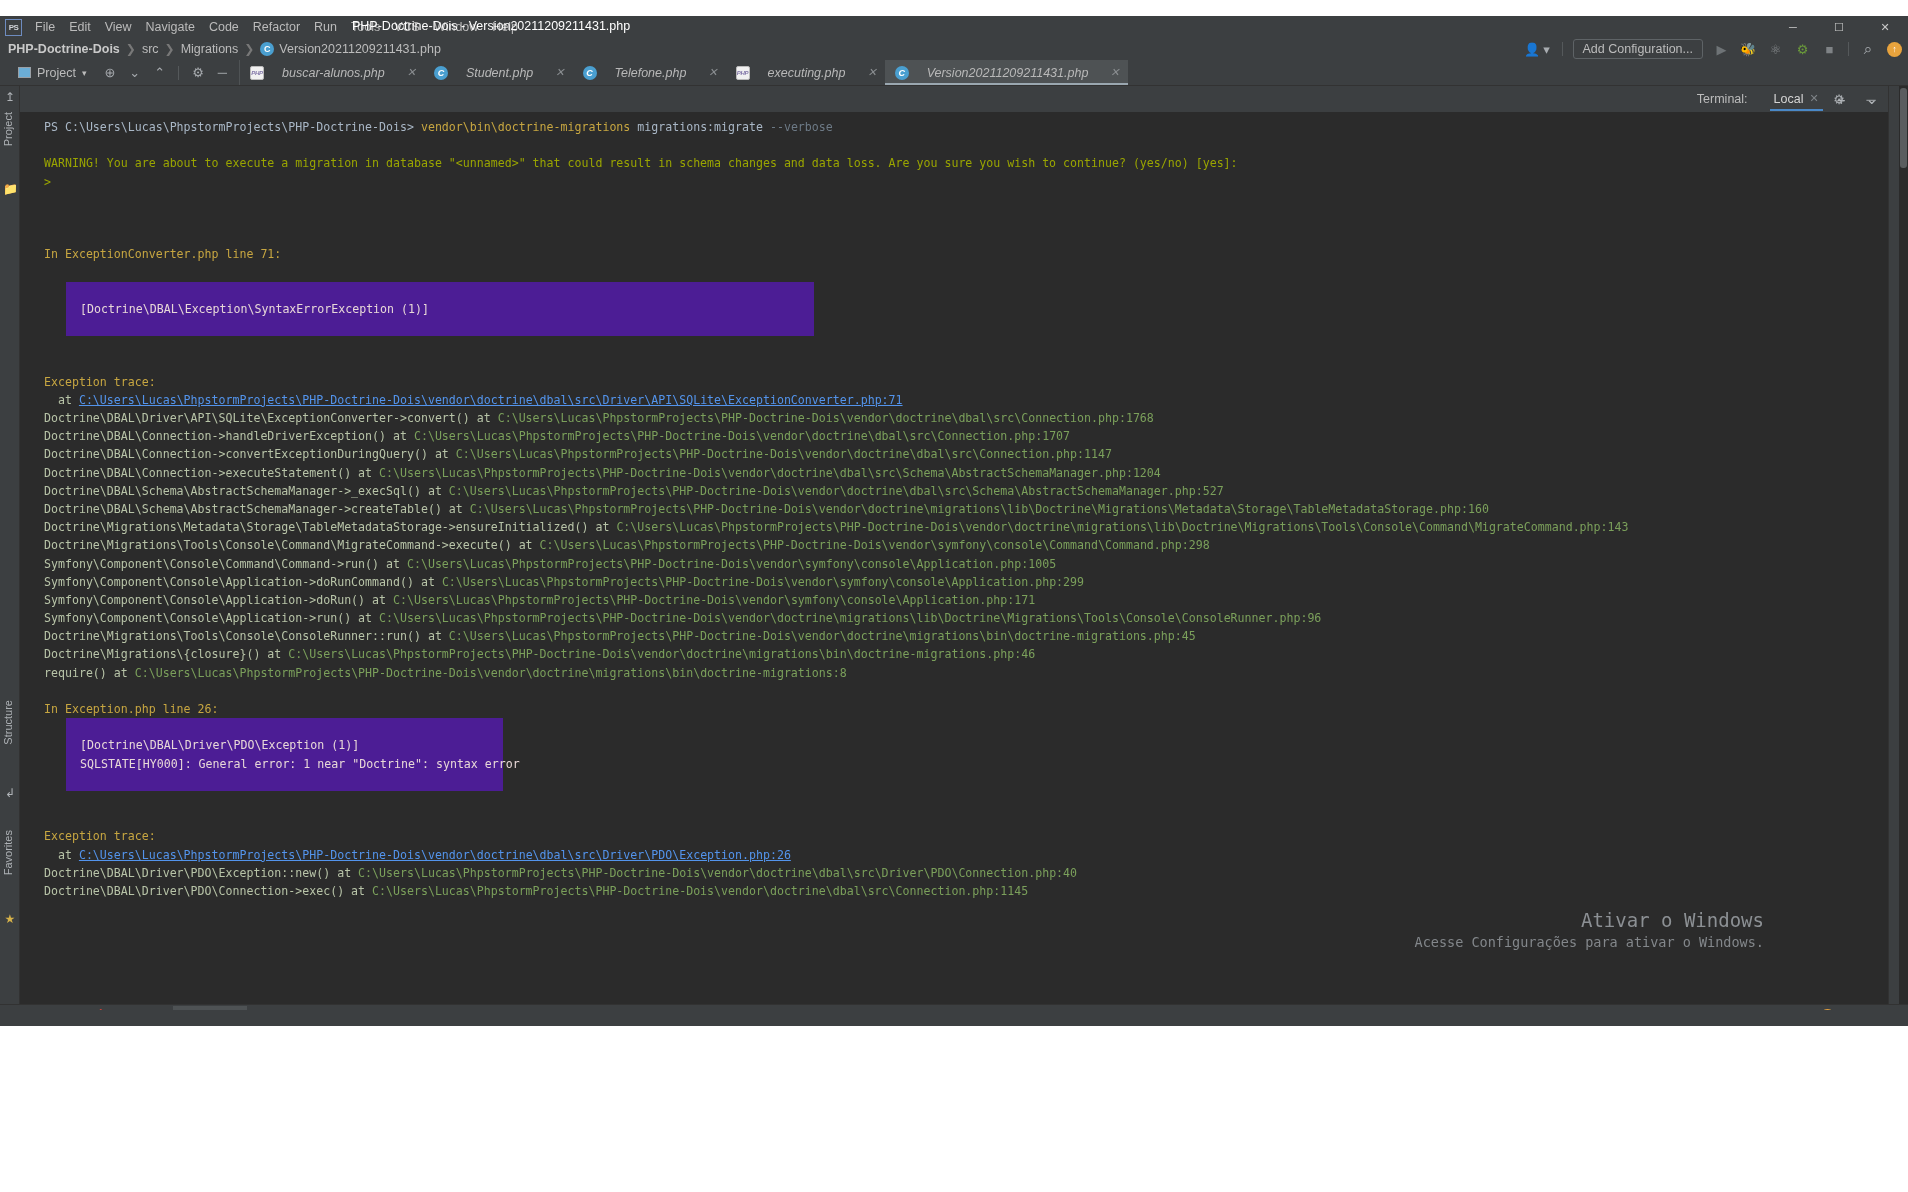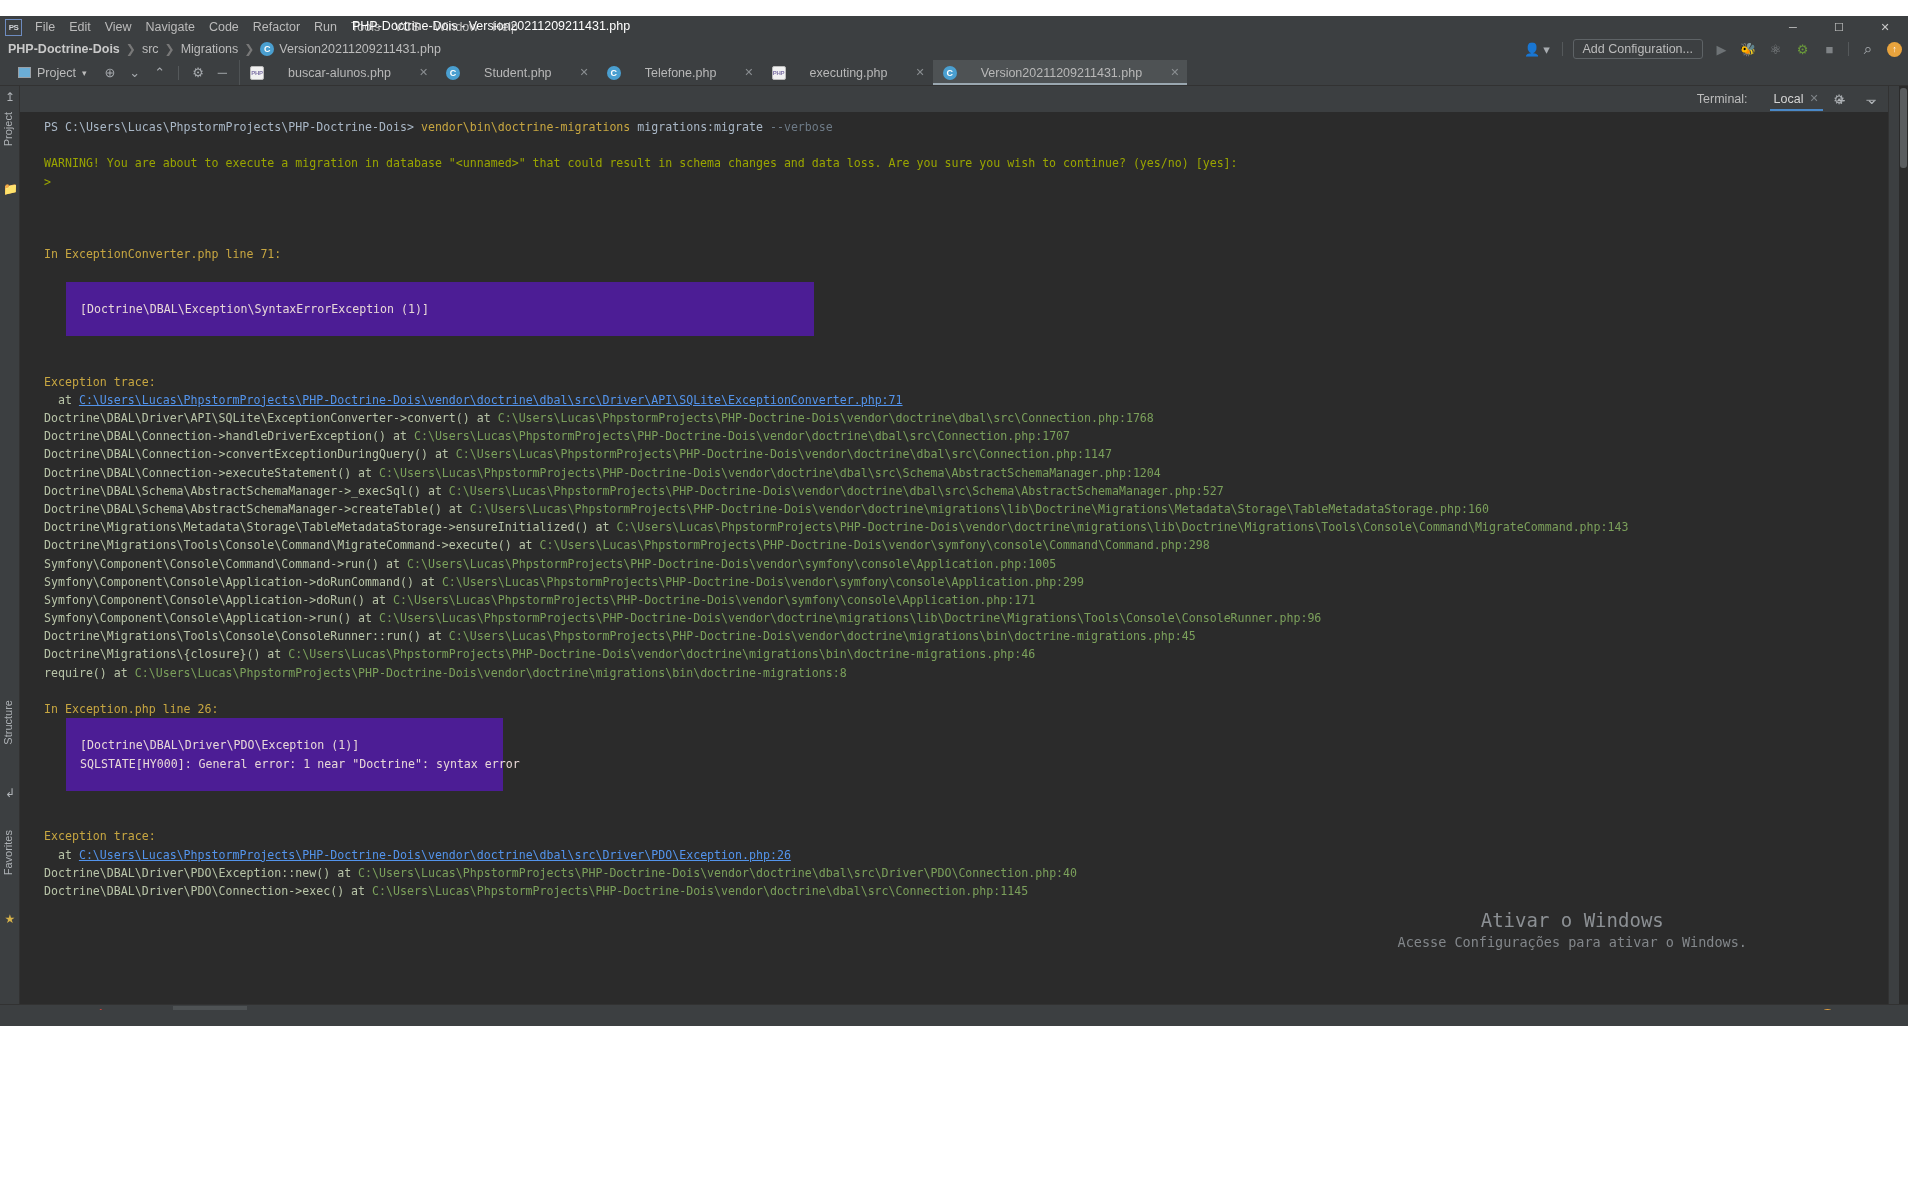--- a/index.html
+++ b/index.html
@@ -82,24 +82,25 @@
   }
   .proj-ico {
     width: 13px; height: 11px; background: #6badd6;
     border: 1px solid #9aa0a6; display: inline-block;
   }
   .lbl { color: #bcbcbc; font-size: 12.5px; white-space: nowrap; }
   .caret { color: #bcbcbc; font-size: 9px; }
   .tbico { color: #a6aaae; font-size: 13px; padding: 0 6px; }
   .tabs { display: flex; align-items: stretch; }
   .tab {
-    display: flex; align-items: center; gap: 24px;
+    display: flex; align-items: center; gap: 18px;
     padding: 0 8px 0 10px; background: #3c3f41;
     color: #b8b8b8; font-size: 12.5px; white-space: nowrap;
     position: relative;
+    font-style: italic;
   }
   .tab.active { background: #4e5254; }
   .tab.active::after {
     content: ""; position: absolute; left: 0; right: 0; bottom: 0;
     height: 2px; background: #9aa7b0;
   }
   .tab .x { color: #8a8e91; font-size: 11px; margin-left: 4px; }
   .ficon { width: 14px; height: 14px; display: inline-flex;
            align-items: center; justify-content: center;
            font-size: 8px; font-weight: bold; border-radius: 2px; }
@@ -175,22 +176,22 @@
     position: absolute; right: 0; top: 0; width: 9px; height: 100%;
     background: #2b2b2b;
   }
   .scrollthumb {
     position: absolute; right: 1px; top: 2px; width: 7px; height: 80px;
     background: #5a5d5f; border-radius: 3px;
   }
 
   
   .watermark {
-    position: absolute; right: 141px; bottom: 52px;
-    text-align: center; pointer-events: none;
+    position: absolute; right: 124px; bottom: 52px;
+    text-align: right; pointer-events: none;
   }
   .wm-title { color: #8c9094; font-size: 19px; line-height: 24px; }
   .wm-sub { color: #83878b; font-size: 13.5px; line-height: 20px; }
 
   
   .statusbar {
     height: 22px; background: #3c3f41; display: flex; align-items: center;
     padding-left: 18px; gap: 0; position: relative;
     border-top: 1px solid #323232; flex: 0 0 22px;
   }

